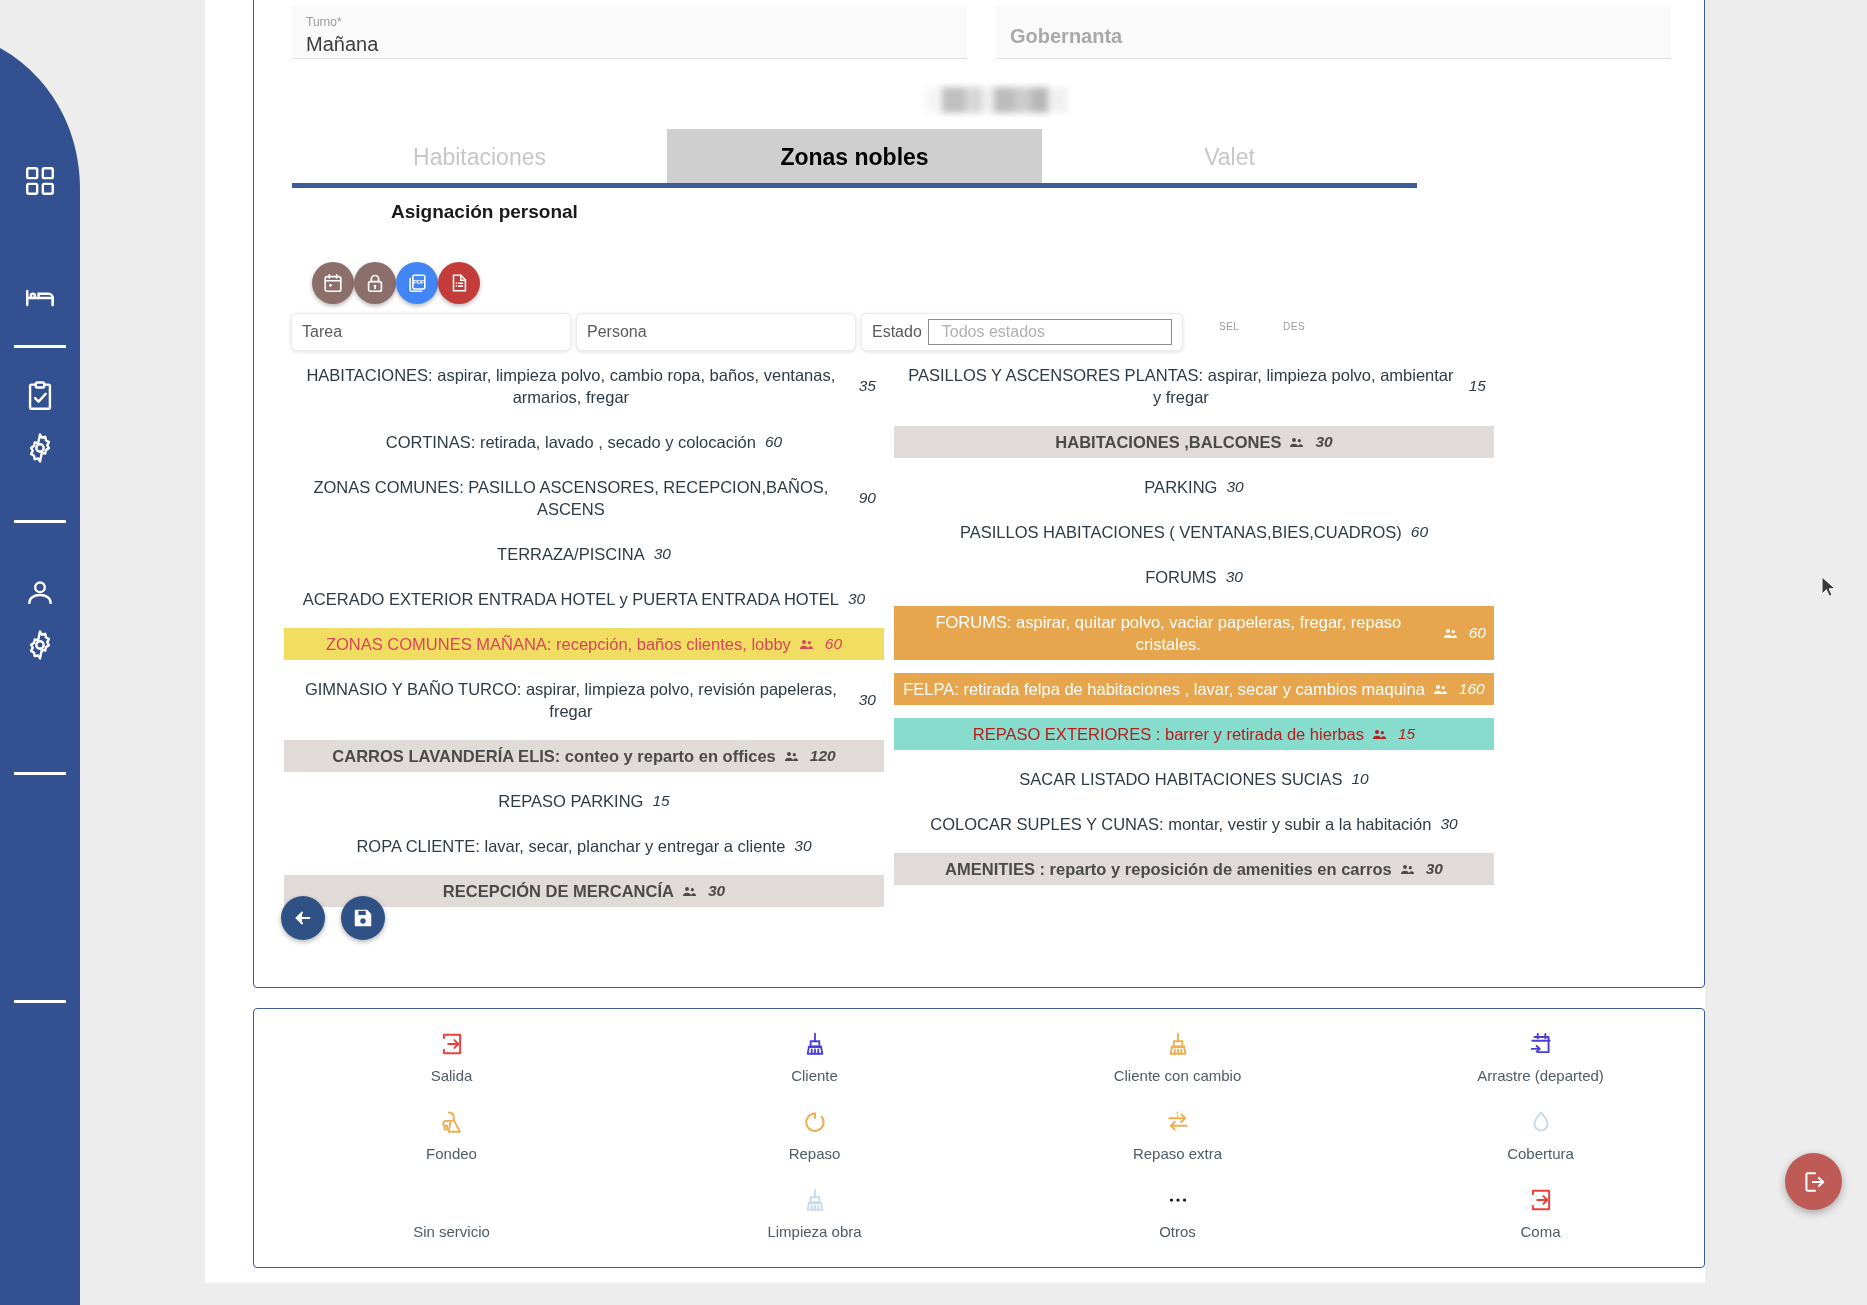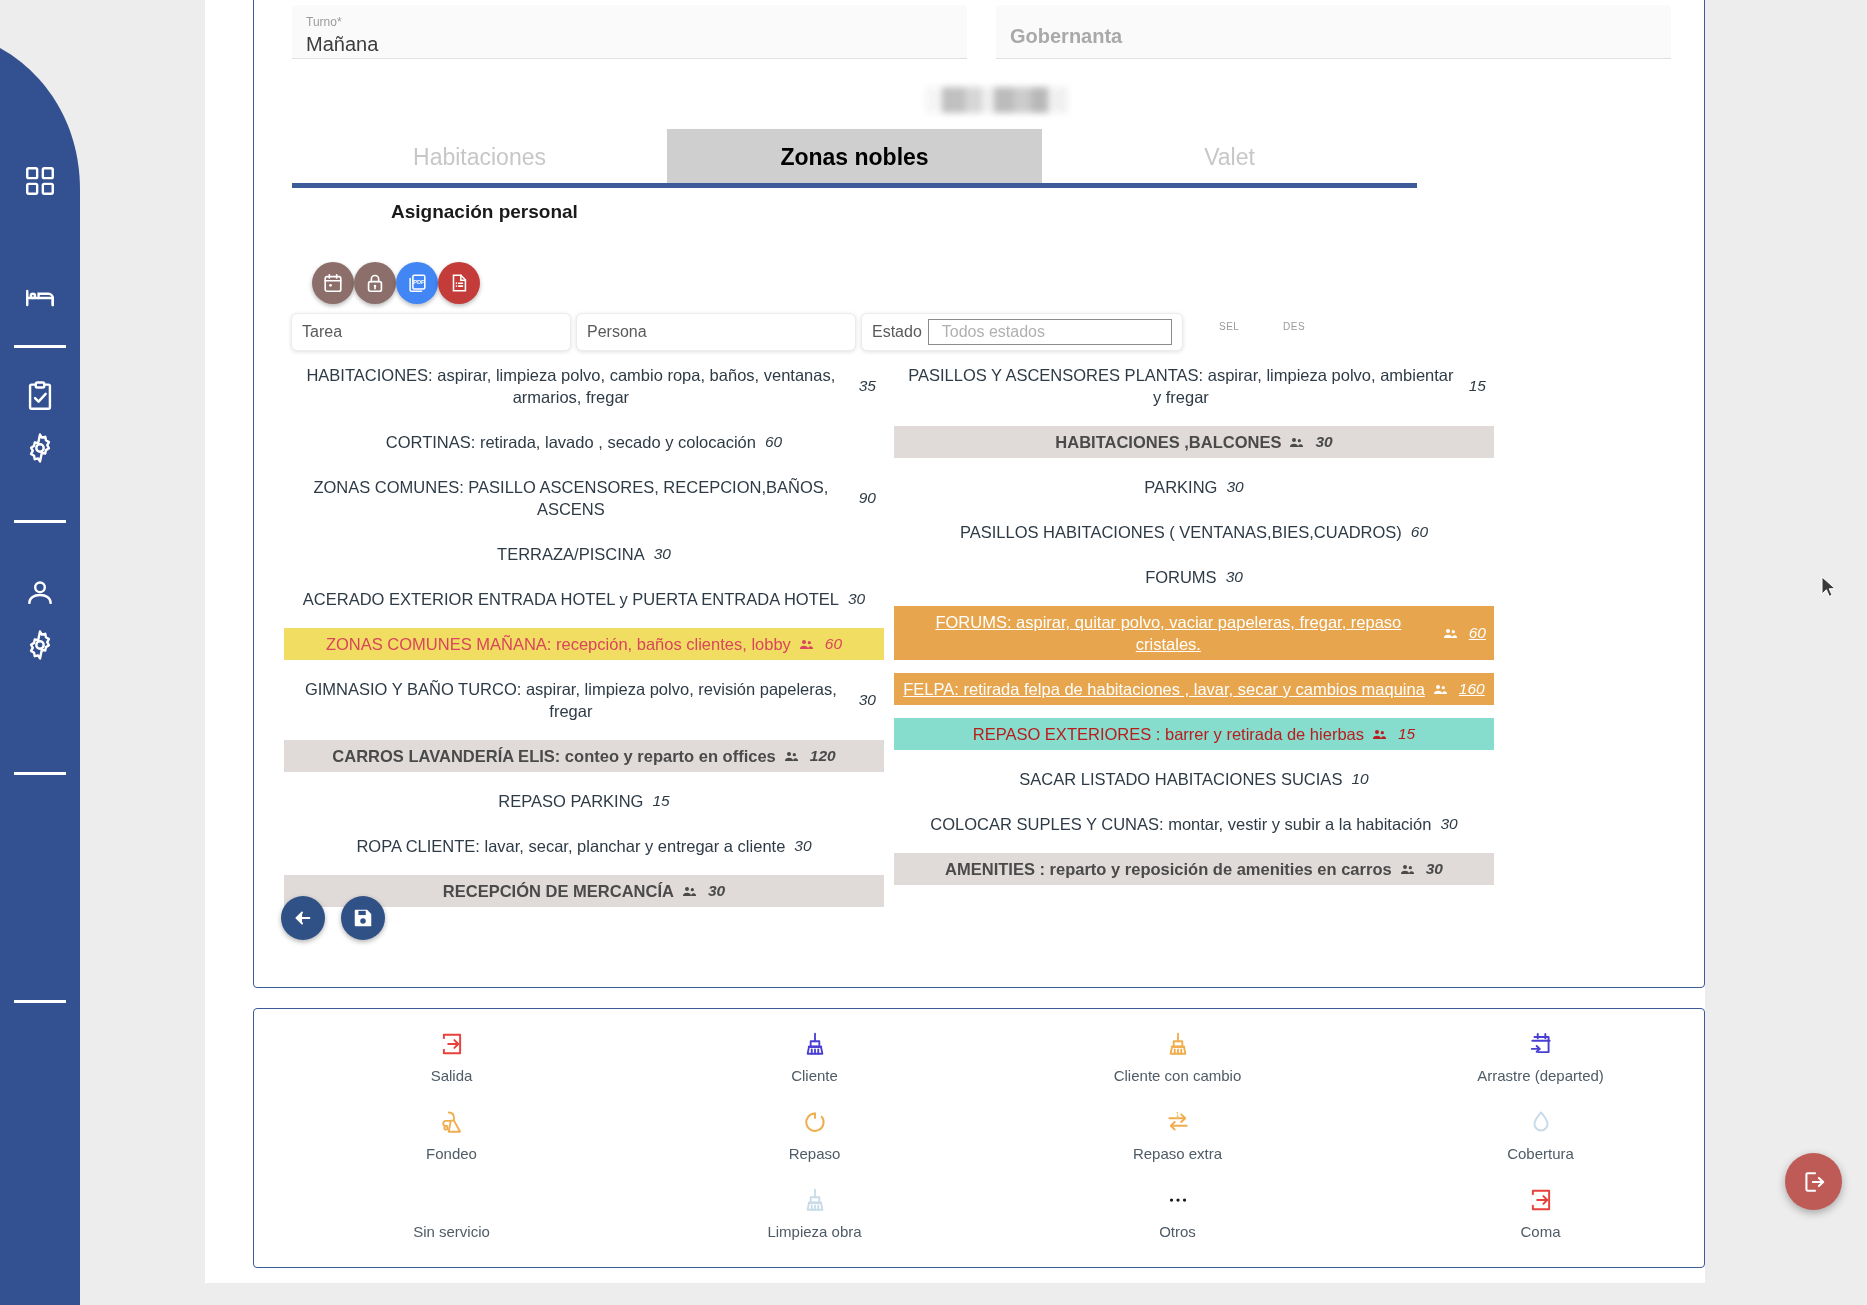--- a/index.html
+++ b/index.html
@@ -161,21 +161,21 @@
   }
   .ppl-icon {
     display: inline-block; vertical-align: middle;
     margin-left: 8px; margin-right: 2px;
   }
   .ppl-icon svg { width: 15px; height: 15px; vertical-align: -2px; }
 
   .row-plain   { background: transparent; }
   .row-grey    { background: #e0dbd9; font-weight: bold; color: #4a4a4a; }
   .row-yellow  { background: #f2dd63; color: #d9455c; }
-  .row-orange  { background: #e7a64e; color: #fff; text-decoration: underline; }
+  .row-orange  { background: #e7a64e; color: #fff; }
   .row-teal    { background: #86dccd; color: #b91c1c; }
 
   
   .form-btn {
     position: absolute; top: 925px;
     width: 44px; height: 44px; border-radius: 50%;
     background: #2f5186;
     display: flex; align-items: center; justify-content: center;
     box-shadow: 0 2px 5px rgba(0,0,0,.3);
     cursor: pointer;

